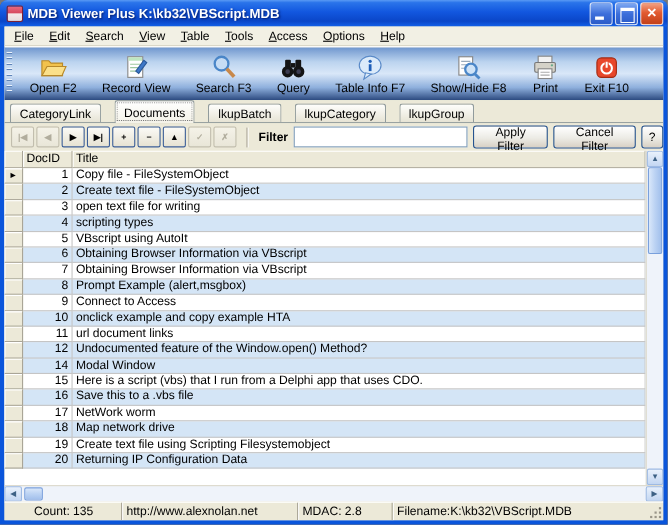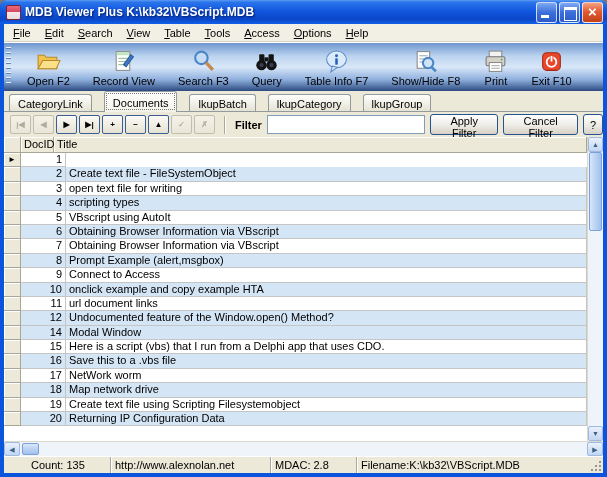--- a/index.html
+++ b/index.html
@@ -81,21 +81,21 @@
   .grow { display:flex; height:14.4px; flex:0 0 auto; background:#fff; }
   .grow.alt { background:#D4E5F6; }
   .gcell { border-right:1px solid #C5C5C5; border-bottom:1px solid #C5C5C5;
     font-size:11px; line-height:13px; overflow:hidden; white-space:nowrap; }
   .gind { width:17px; flex:0 0 auto; background:#ECE9D8; border-right:1px solid #A9A597;
     border-bottom:1px solid #A9A597; box-shadow:inset 1px 1px 0 #fff;
     text-align:center; font-size:8px; line-height:13px; }
   .gid { width:45px; flex:0 0 auto; text-align:right; padding-right:3px; }
   .gtitle { flex:1; padding-left:3px; }
   .w-ind { width:17px; flex:0 0 auto; }
-  .w-id { width:33px; flex:0 0 auto; }
+  .w-id { width:45px; flex:0 0 auto; }
   .w-title { flex:1; }
   
   .vscroll { width:16px; flex:0 0 auto; display:flex; flex-direction:column; background:#EFF3FA;
     border-left:1px solid #DCD9CA; }
   .sbtn { height:15px; width:100%; flex:0 0 auto; border:1px solid #9EBAE3; border-radius:2px;
     background:linear-gradient(180deg,#E9F1FC,#C3D6F2); color:#3D6185; font-size:7px;
     text-align:center; line-height:13px; }
   .vtrack { flex:1; position:relative; }
   .vthumb { position:absolute; left:1px; right:1px; top:0; height:79px; border:1px solid #7AA0DC;
     border-radius:2px; background:linear-gradient(90deg,#D9E7FA 0%,#BBD2F3 50%,#A2C0EC 100%); }
@@ -276,20 +276,21 @@
       <div class="grid-main">
         <div class="ghead">
           <div class="hcell w-ind"></div>
           <div class="hcell w-id">DocID</div>
           <div class="hcell w-title">Title</div>
         </div>
         <div id="grid-rows">
             <div class="grow">
               <div class="gind">►</div>
               <div class="gcell gid">1</div>
+              <div class="gcell gtitle">Copy file - FileSystemObject</div>
             </div>
             <div class="grow alt">
               <div class="gind"></div>
               <div class="gcell gid">2</div>
               <div class="gcell gtitle">Create text file - FileSystemObject</div>
             </div>
             <div class="grow">
               <div class="gind"></div>
               <div class="gcell gid">3</div>
               <div class="gcell gtitle">open text file for writing</div>

